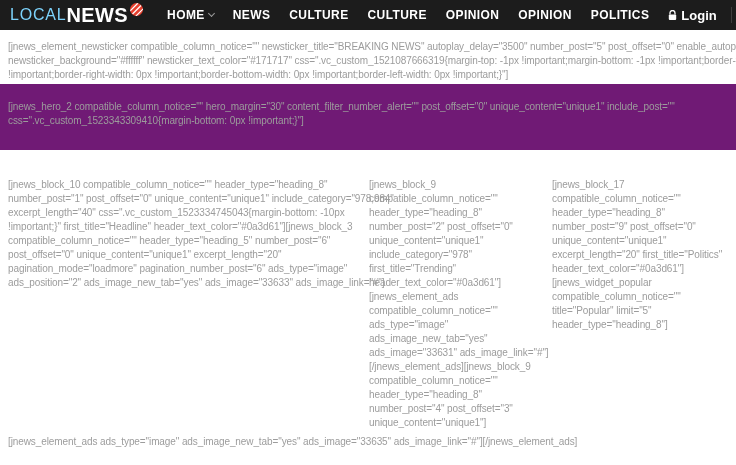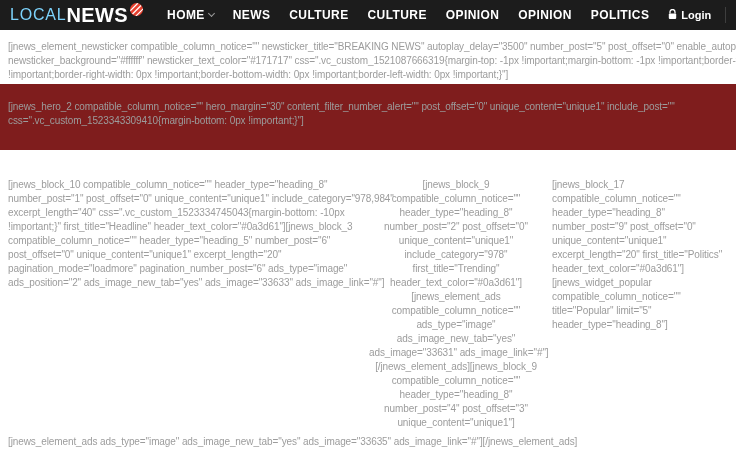--- a/index.html
+++ b/index.html
@@ -25,36 +25,36 @@
     margin-right:19px; cursor:pointer; display:flex; align-items:center;
     text-decoration:none; white-space:nowrap;
   }
   .caret {
     display:inline-block; width:5px; height:5px; margin-left:4px; margin-top:-3px;
     border-right:1.4px solid #9a9a9a; border-bottom:1.4px solid #9a9a9a;
     transform:rotate(45deg);
   }
   .topbar-right { margin-left:auto; display:flex; align-items:center; }
   .login-btn {
-    display:flex; color:#ffffff;
-    font-size:11px; font-weight:700; cursor:pointer; text-decoration:none;
+    display:flex; align-items:center; color:#ffffff;
+    font-size:13px; font-weight:700; cursor:pointer; text-decoration:none;
   }
   .login-btn .lock { display:inline-flex; margin-right:4px; }
   .vdiv { width:1px; height:16px; background:#3e3e3e; margin:0 14px; }
   .search-btn { display:inline-flex; align-items:center; cursor:pointer; padding:2px; }
   
   .code {
     font-size:10px; line-height:14px; letter-spacing:-0.1px;
     color:#9c9c9c; white-space:pre;
   }
   .ticker-block { padding:10px 8px 0 8px; background:#ffffff; }
-  .hero-strip { background:#7f1d1d; margin-top:2px; padding:16px 8px 22px 8px; }
+  .hero-strip { background:#701a75; margin-top:2px; padding:16px 8px 22px 8px; }
   .cols { display:flex; padding:0 8px; margin-top:28px; column-gap:9px; }
   .col-left  { width:352px; flex:0 0 auto; }
-  .col-mid   { width:174px; flex:0 0 auto;text-align:center; }
+  .col-mid   { width:174px; flex:0 0 auto; }
   .col-right { flex:1 1 auto; }
   .bottom-block { padding:0 8px; margin-top:5px; }
 </style>
 </head>
 <body>
 
 <div>
 
   <header class="topbar">
     <div class="logo">

